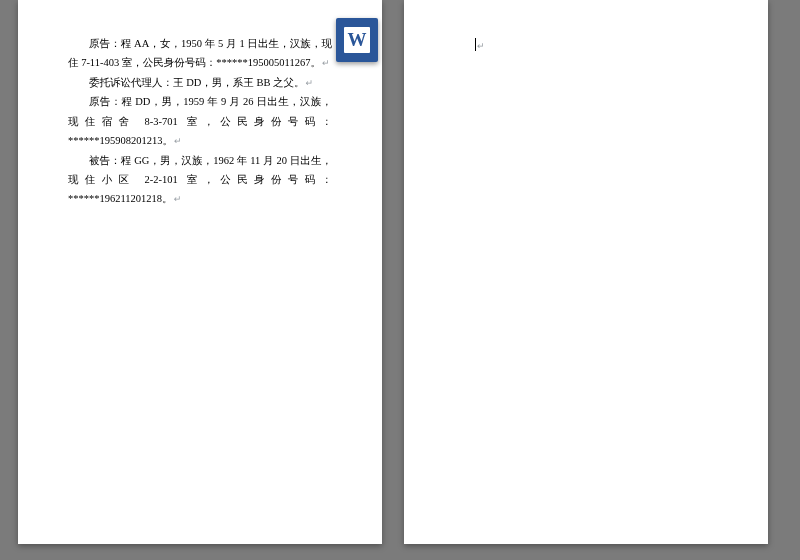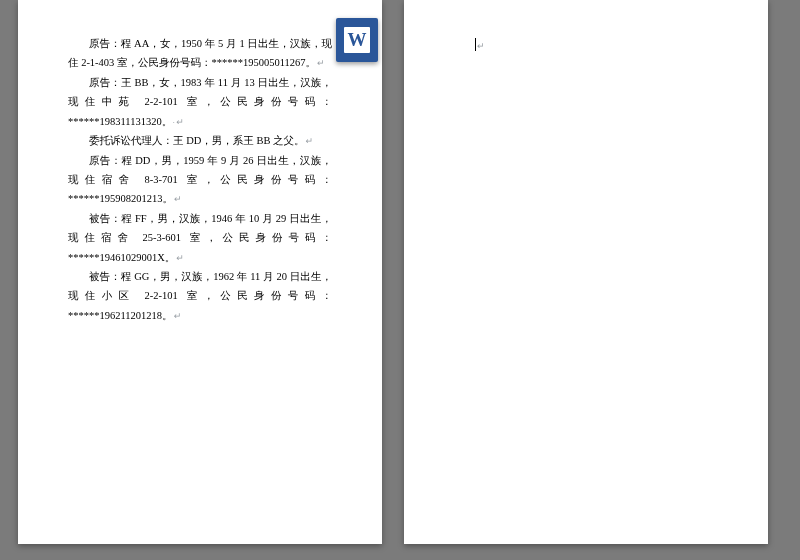--- a/index.html
+++ b/index.html
@@ -88,25 +88,23 @@
 </head>
 <body>
 
 <div class="canvas">
 
   <div class="page">
     <div class="word-badge">
       <div class="w">W</div>
     </div>
 
-    <div class="para"><span>原告：程 AA，女，1950 年 5 月 1 日出生，汉族，现住 2-1-403 室，公民身份号码：******195005011267。</span><span class="ret">↵</span></div>
-    <div class="para"><span>原告：王 BB，女，1983 年 11 月 13 日出生，汉族，现住中苑 2-2-101 室，公民身份号码：******198311131320。</span><span class="trail">·</span><span class="ret">↵</span></div>
+    <div class="para"><span>原告：程 AA，女，1950 年 5 月 1 日出生，汉族，现住 7-11-403 室，公民身份号码：******195005011267。</span><span class="ret">↵</span></div>
     <div class="para"><span>委托诉讼代理人：王 DD，男，系王 BB 之父。</span><span class="ret">↵</span></div>
     <div class="para"><span>原告：程 DD，男，1959 年 9 月 26 日出生，汉族，现住宿舍 8-3-701 室，公民身份号码：******195908201213。</span><span class="ret">↵</span></div>
-    <div class="para"><span>被告：程 FF，男，汉族，1946 年 10 月 29 日出生，现住宿舍 25-3-601 室，公民身份号码：******19461029001X。</span><span class="ret">↵</span></div>
     <div class="para"><span>被告：程 GG，男，汉族，1962 年 11 月 20 日出生，现住小区 2-2-101 室，公民身份号码：******196211201218。</span><span class="ret">↵</span></div>
   </div>
 
   <div class="page right">
     <div class="cursor-line">
       <span class="cursor-mark"></span><span class="ret">↵</span>
     </div>
   </div>
 
 </div>

